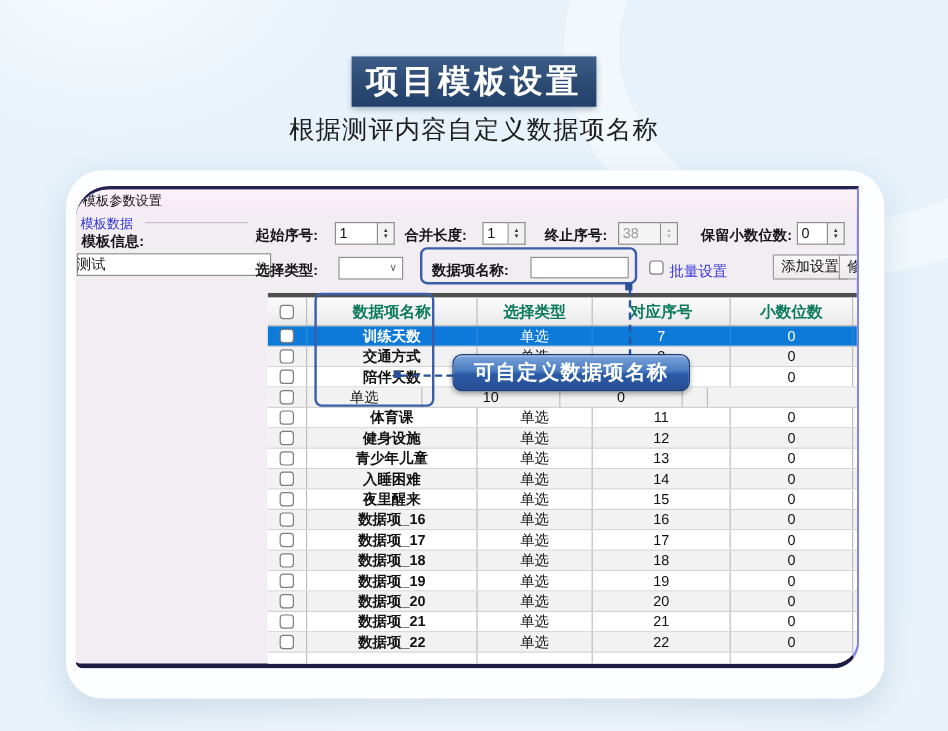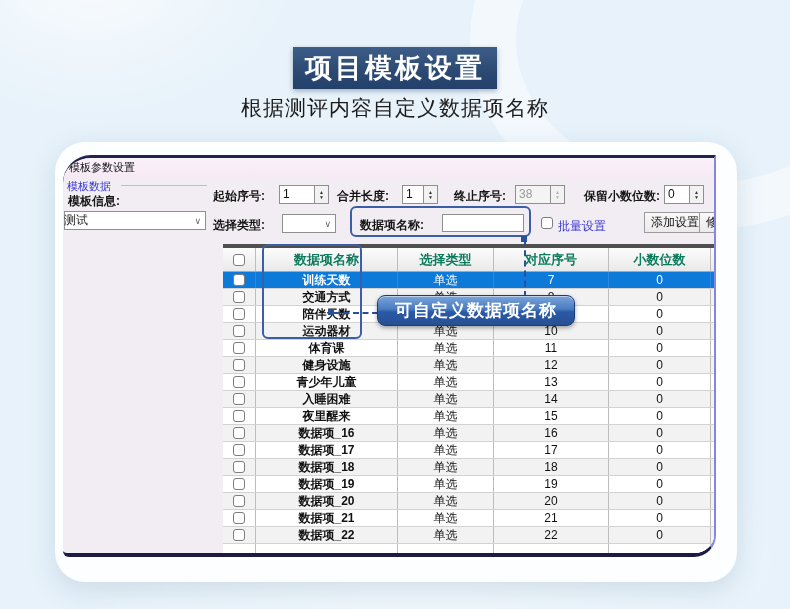--- a/index.html
+++ b/index.html
@@ -40,21 +40,21 @@
   .titlebar span{font-size:11px;color:#111;margin-left:-2px;padding-left:8px;white-space:nowrap;}
 
   
   .grp-label{left:4px;top:21px;font-size:11px;color:var(--link-blue);}
   .grp-line{left:58px;top:27px;width:86px;height:1px;background:#c9b8ce;}
   .lbl{font-size:12px;color:#151515;white-space:nowrap;}
   .info-label{left:5px;top:35px;font-weight:600;}
   .combo{background:#fff;border:1px solid #8f8f8f;display:flex;align-items:center;justify-content:space-between;
     font-size:12px;color:#222;padding:0 4px;}
   .combo .arr{font-size:9px;color:#666;}
-  .side-combo{left:1px;top:53px;width:142px;height:19px;}
+  .side-combo{left:1px;top:53px;width:162px;height:19px;}
   .side-combo span{margin-left:-5px;}
   .side-list{left:1px;top:76px;width:142px;height:322px;border:2px solid #3f3f3f;background:#a9a9a9;}
   .side-list .hdr{height:17px;background:#fff;border-bottom:1px solid #888;display:flex;}
   .side-list .hdr span{font-size:11px;font-weight:600;color:#222;padding-left:5px;}
   .side-list .hdr span:first-child{width:60px;}
   .side-hscroll{position:absolute;left:0;bottom:0;width:100%;height:13px;background:#f2f0f1;border-top:1px solid #bbb;}
   .side-hscroll .thumb{position:absolute;left:8%;bottom:5px;width:80%;height:3px;background:#555;border-radius:2px;}
 
   
   .fld{background:#fff;border:1px solid #8f8f8f;font-size:12px;color:#111;padding:1px 3px;height:19px;}
@@ -204,21 +204,20 @@
           <div class="tc w-name name">陪伴天数</div>
           <div class="tc w-type">单选</div>
           <div class="tc w-seq">9</div>
           <div class="tc w-dec">0</div>
           <div class="tc w-last"></div>
         </div>
         <div class="trow alt">
           <div class="tc w-cb">
             <span class="cbox"></span>
           </div>
-          <div class="tc w-name name">运动器材</div>
           <div class="tc w-type">单选</div>
           <div class="tc w-seq">10</div>
           <div class="tc w-dec">0</div>
           <div class="tc w-last"></div>
         </div>
         <div class="trow">
           <div class="tc w-cb">
             <span class="cbox"></span>
           </div>
           <div class="tc w-name name">体育课</div>

